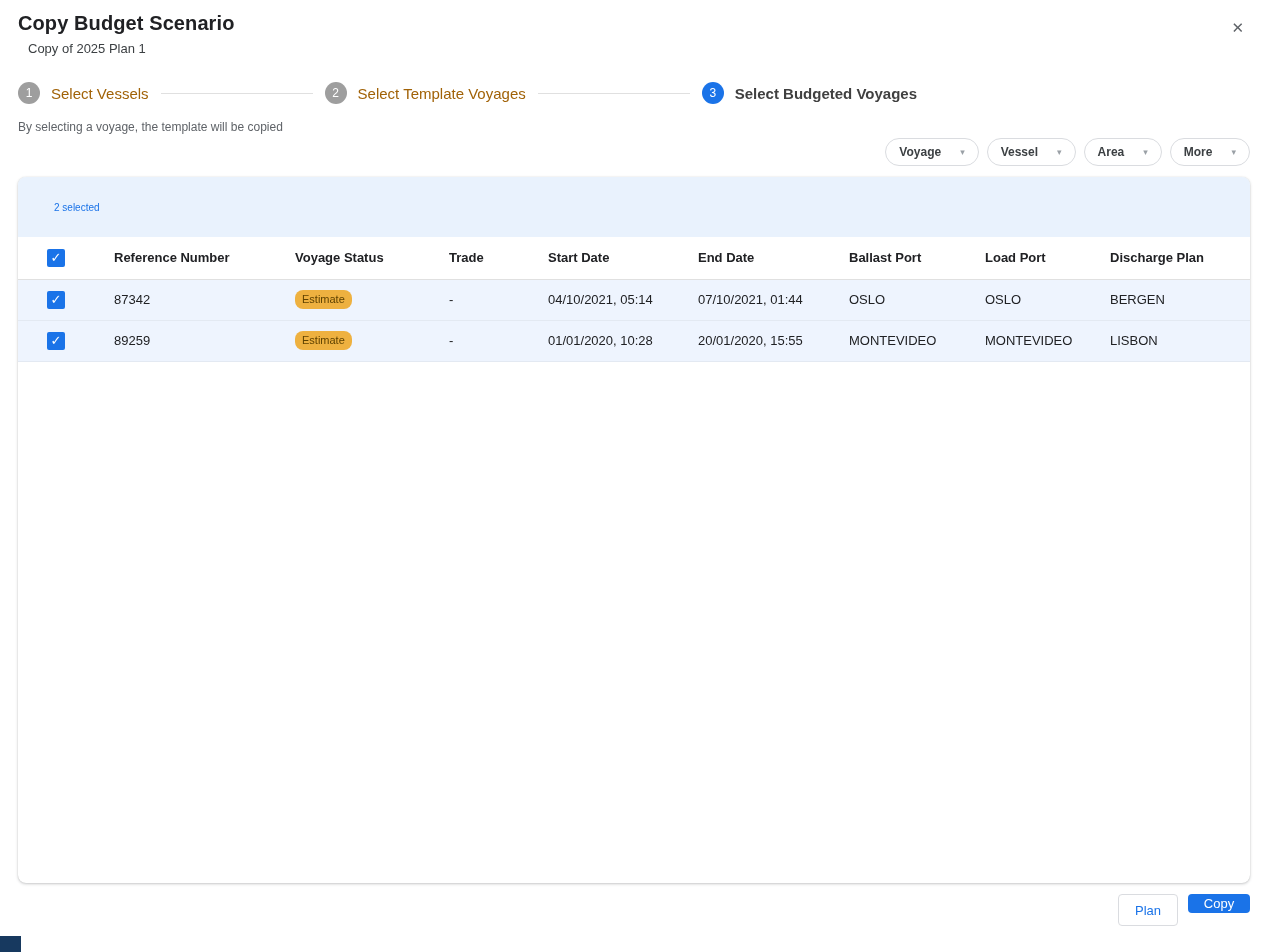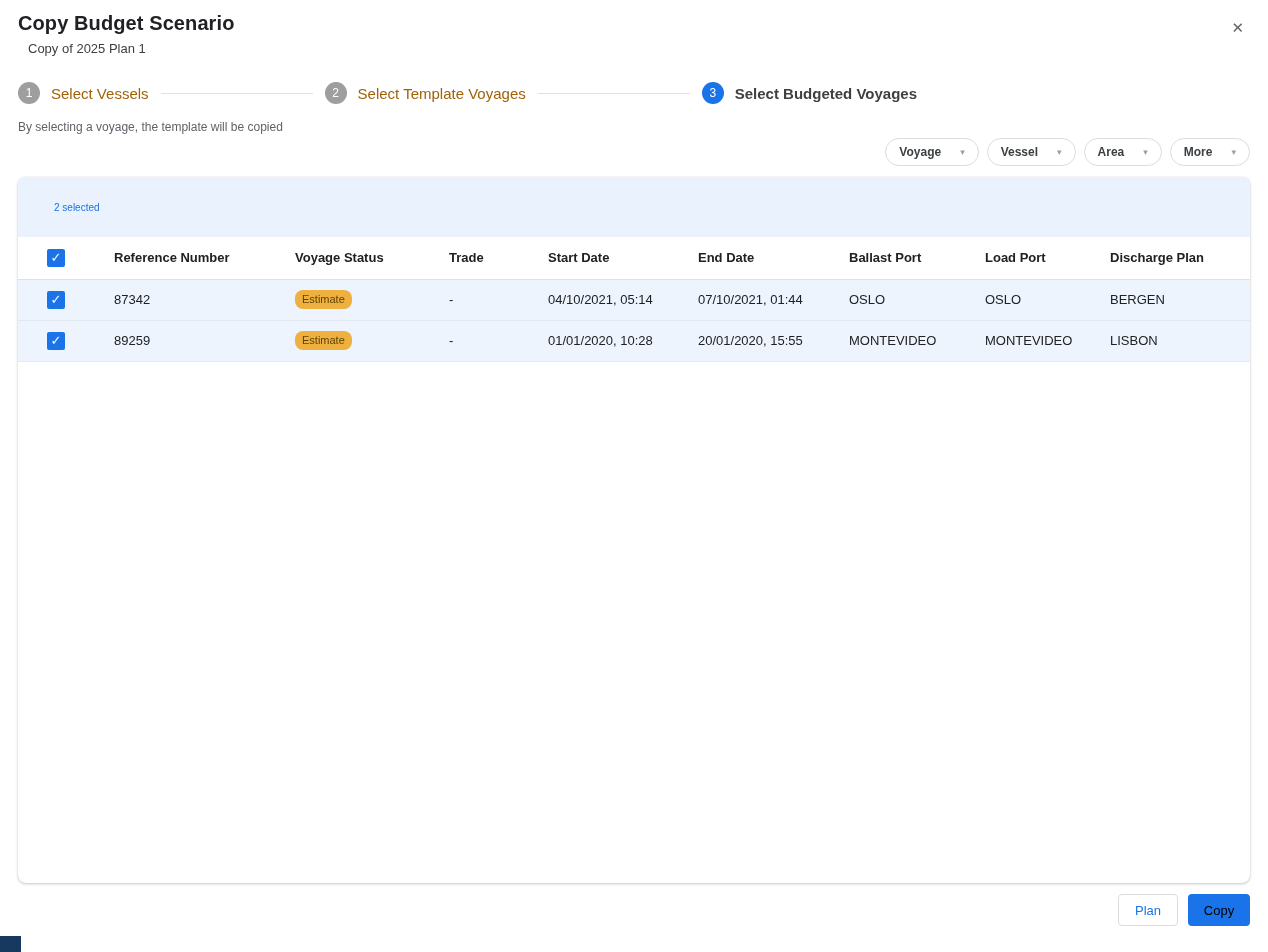--- a/index.html
+++ b/index.html
@@ -73,22 +73,22 @@
     font-size: 11px; font-weight: 500; padding: 3px 7px; border-radius: 8px; line-height: 1.2;
   }
 
   
   .footer { display: flex; justify-content: flex-end; gap: 10px; padding: 11px 18px 0 18px; }
   .btn-back {
     height: 32px; min-width: 60px; padding: 0 14px; border: 1px solid #dadce0; border-radius: 4px;
     background: #fff; color: var(--accent, #1a73e8); font-family: inherit; font-size: 13px; cursor: pointer;
   }
   .btn-copy {
-    height: 32px; min-width: 62px; padding: 0 14px; border: none; border-radius: 4px;
-    background: var(--accent, #1a73e8); color: #000000; font-family: inherit; font-size: 13px; font-weight: 500; cursor: pointer;
+    height: 19px; min-width: 62px; padding: 0 14px; border: none; border-radius: 4px;
+    background: var(--accent, #1a73e8); color: #ffffff; font-family: inherit; font-size: 13px; font-weight: 500; cursor: pointer;
   }
 
   .corner { position: absolute; left: 0; bottom: 0; width: 21px; height: 16px; background: #17395f; }
 </style>
 </head>
 <body>
 
 <div class="page">
 
   <div class="header">

